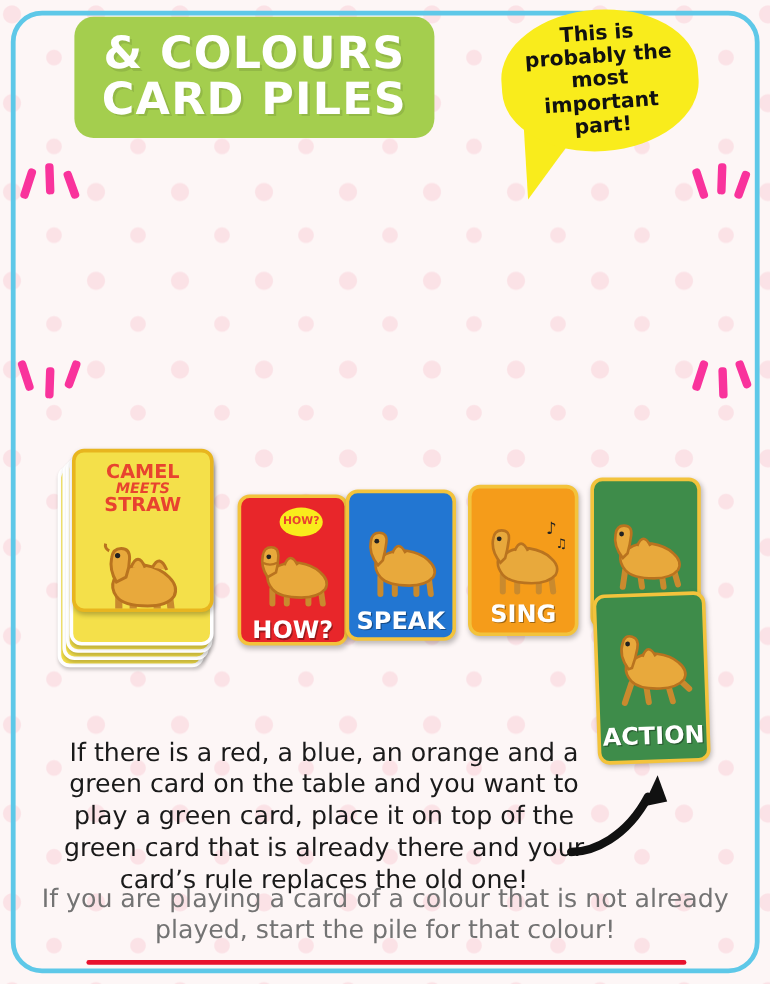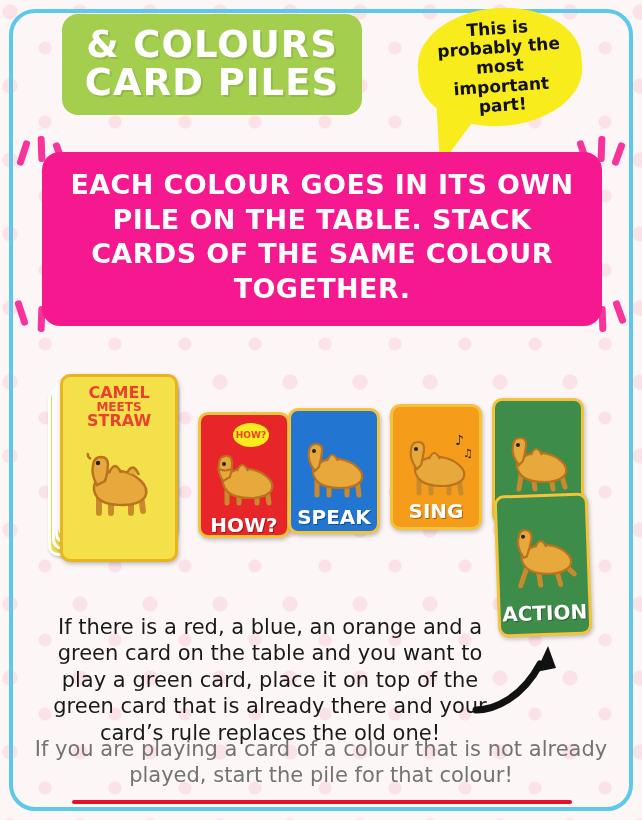--- a/index.html
+++ b/index.html
@@ -186,21 +186,21 @@
     top: 8px;
     text-align: center;
     font-family: "DejaVu Sans", sans-serif;
     font-weight: bold;
     font-size: 16px;
     line-height: 1.0;
     color: #e8432f;
     text-transform: uppercase;
   }
   .deck-title span { display: block; }
-  .deck-title .small { font-size: 12px; }
+  .deck-title .small { font-size: 12px; font-style: italic; }
 
   .how-bubble {
     position: absolute;
     width: 36px;
     height: 24px;
     background: #f9ec1c;
     border-radius: 50%;
     display: flex;
     align-items: center;
     justify-content: center;
@@ -275,30 +275,27 @@
     <div class="title-banner">
       <div class="title-line">&amp; COLOURS</div>
       <div class="title-line">CARD PILES</div>
     </div>
 
     <div class="bubble-tail"></div>
     <div class="bubble">
       <div class="bubble-text">This is probably the most important part!</div>
     </div>
 
-    <div class="pink-box">
-      <div class="pink-text">EACH COLOUR GOES IN ITS OWN PILE ON THE TABLE. STACK CARDS OF THE SAME COLOUR TOGETHER.</div>
-    </div>
 
 
     <div class="deck-shadow" style="left:48px;top:388px;width:122px;height:168px;"></div>
     <div class="deck-shadow" style="left:52px;top:384px;width:122px;height:166px;"></div>
     <div class="deck-shadow" style="left:55px;top:381px;width:122px;height:163px;"></div>
     <div class="deck-shadow" style="left:58px;top:378px;width:120px;height:160px;"></div>
-    <div class="card" style="left:60px;top:374px;width:118px;height:188px;background:#f4e04a;border-color:#e8b51f;">
+    <div class="card" style="left:60px;top:374px;width:118px;height:136px;background:#f4e04a;border-color:#e8b51f;">
       <div class="deck-title">
         <span>CAMEL</span>
         <span class="small">MEETS</span>
         <span>STRAW</span>
       </div>
       <div class="camel" style="top:62px;">
         <svg width="80" height="78" viewBox="0 0 80 78">
           <path d="M20 58 L20 74 M32 58 L32 74 M52 58 L52 74 M62 56 L64 72" stroke="#c98a2e" stroke-width="6" fill="none" stroke-linecap="round"></path>
           <path d="M16 44 q10 -14 26 -12 q12 2 20 10 q8 8 4 16 q-6 8 -22 8 q-20 0 -26 -8 q-5 -7 -2 -14z" fill="#e8a93c" stroke="#b9731f" stroke-width="2.5"></path>
           <path d="M30 34 q6 -14 12 0" fill="#e8a93c" stroke="#b9731f" stroke-width="2.5"></path>

